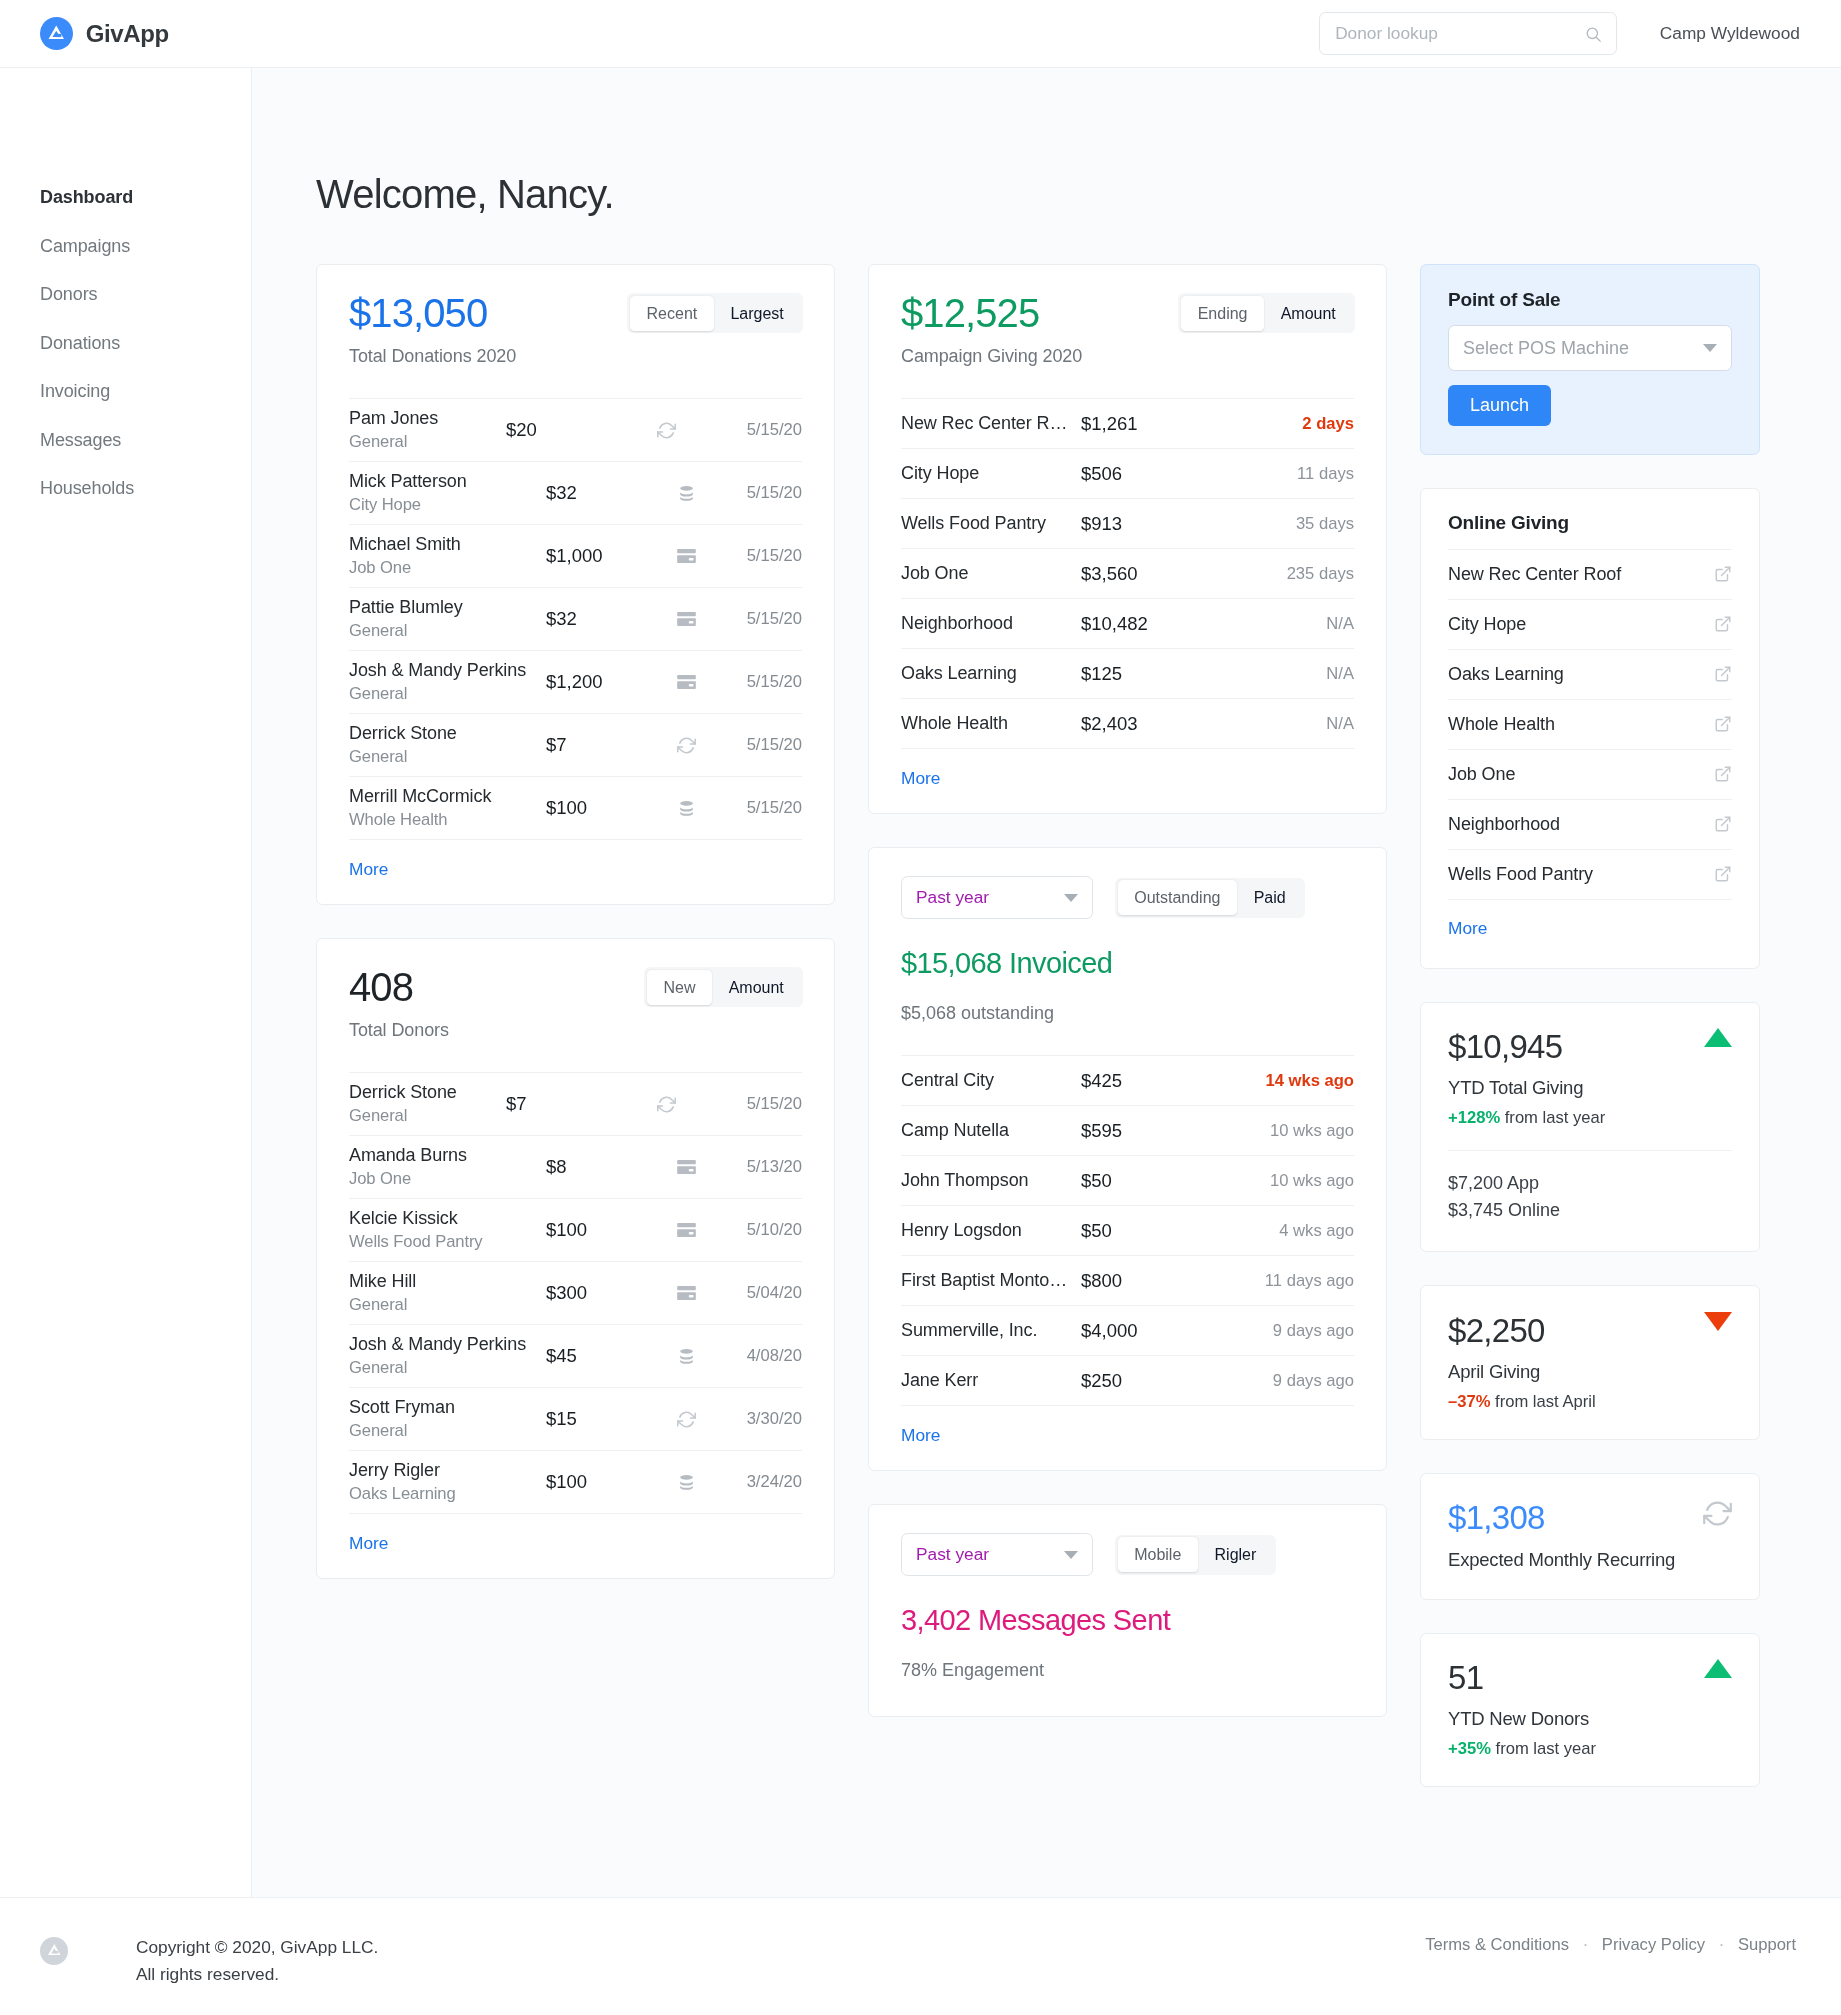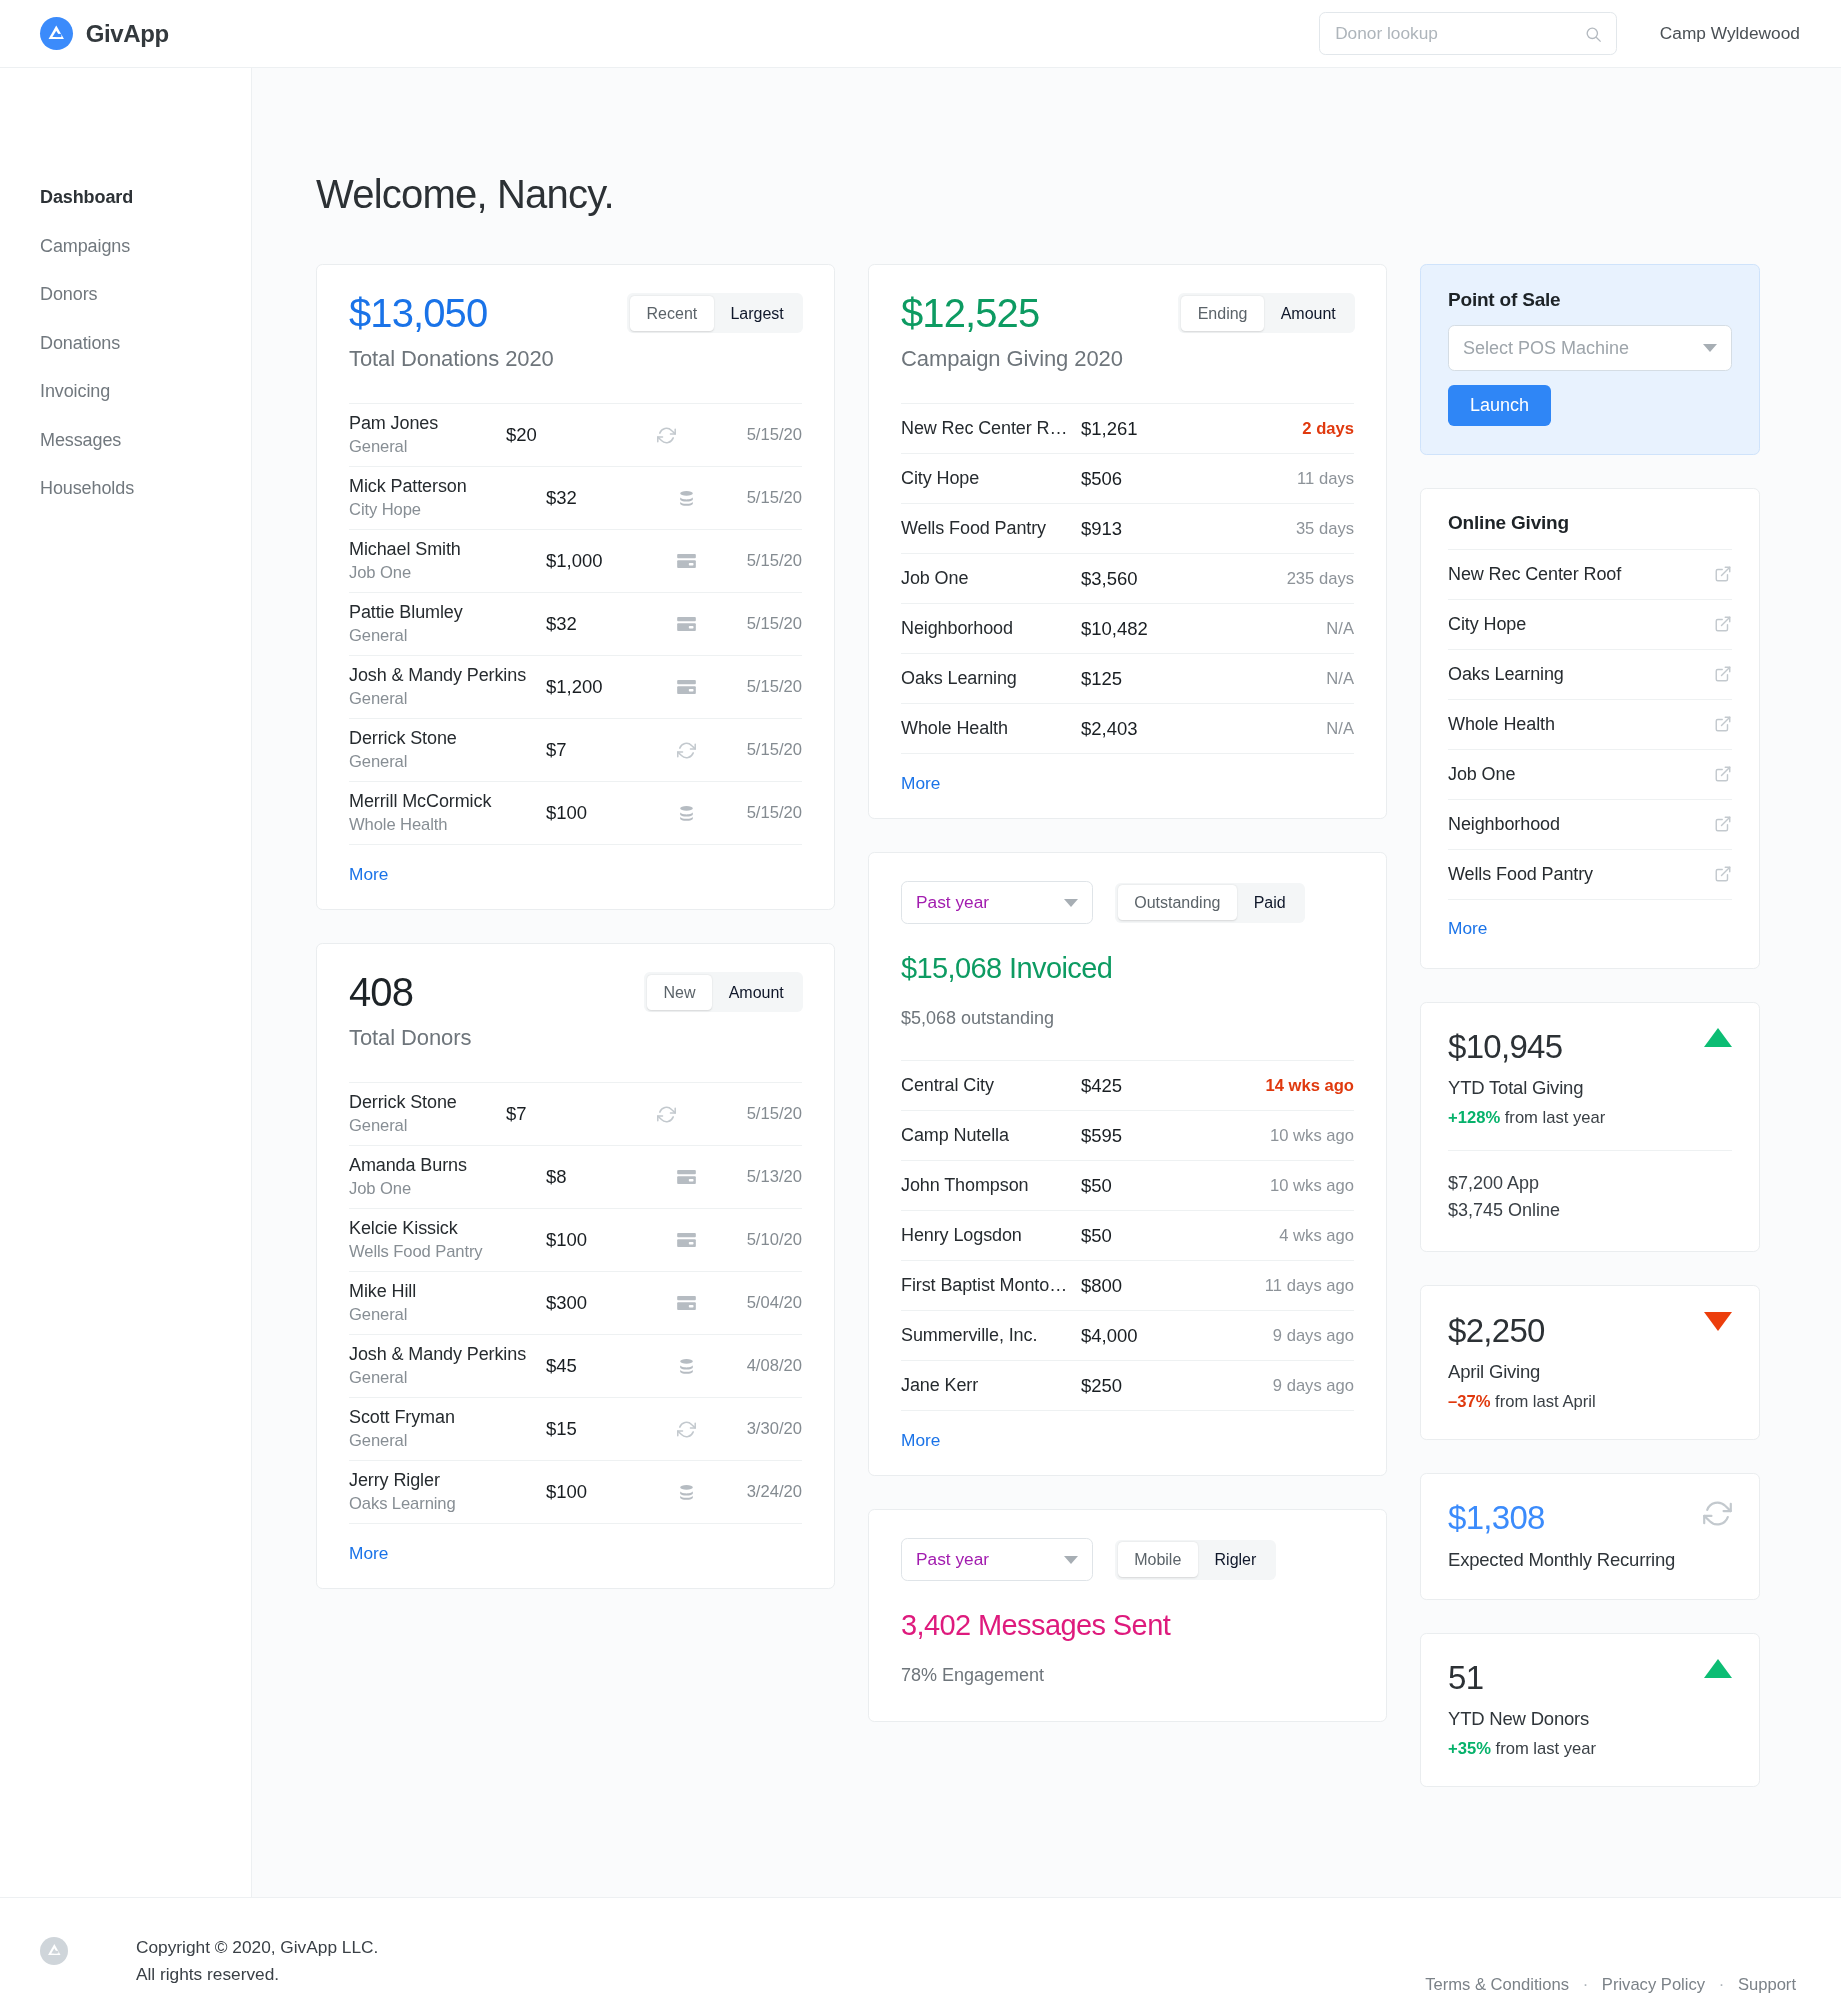--- a/index.html
+++ b/index.html
@@ -71,21 +71,21 @@
     border-radius: 6.4px; margin-bottom: 33px;
   }
 
   
   .card-head { padding: 28px 31px 0 32px; position: relative; }
   .stat-row { display: flex; align-items: flex-start; justify-content: space-between; }
   .stat-value { font-size: 40px; letter-spacing: -0.9px; line-height: 1.04; font-weight: normal; }
   .stat-value.blue { color: #1a73e8; }
   .stat-value.green { color: #0d9b62; }
   .stat-value.dark { color: #1d2327; }
-  .stat-label { font-size: 22px; color: #6e757b; margin-top: 11.5px; letter-spacing: -0.1px; }
+  .stat-label { font-size: 18px; color: #6e757b; margin-top: 11.5px; letter-spacing: -0.1px; }
 
   .seg {
     display: inline-flex; background: #f4f6f7; border-radius: 5.8px; padding: 2.6px;
     height: 40px; align-items: center;
   }
   .seg > span {
     font-size: 16px; color: #0f172a; padding: 0 16.6px; line-height: 35px;
     border-radius: 4.5px; cursor: pointer; white-space: nowrap;
   }
   .seg > span.on {
@@ -196,21 +196,21 @@
   .footer {
     border-top: 1.3px solid #edf0f2; background: #fff;
     display: flex; align-items: flex-start; padding: 36px 45px 51px 40px;
   }
   .footer-mark {
     width: 28px; height: 28px; border-radius: 50%; background: #cfd5da;
     position: relative; flex: none; margin-top: 2.6px;
   }
   .footer-mark svg { position: absolute; left: 5.8px; top: 5.8px; }
   .footer-copy { margin-left: 68px; font-size: 17.3px; color: #3a4046; line-height: 1.55; }
-  .footer-links { margin-left: auto; font-size: 16.6px; color: #7b8288; padding-top: 1.3px; margin-top: 40px; }
+  .footer-links { margin-left: auto; font-size: 16.6px; color: #7b8288; padding-top: 1.3px; }
   .footer-links span { cursor: pointer; }
   .footer-links .dot { margin: 0 9px; color: #aeb5bb; cursor: default; }
 </style>
 </head>
 <body>
 
 <div class="topbar">
   <div class="brand">
     <div class="brand-mark">
       <svg width="20.5" height="20.5" viewBox="0 0 32 32">

